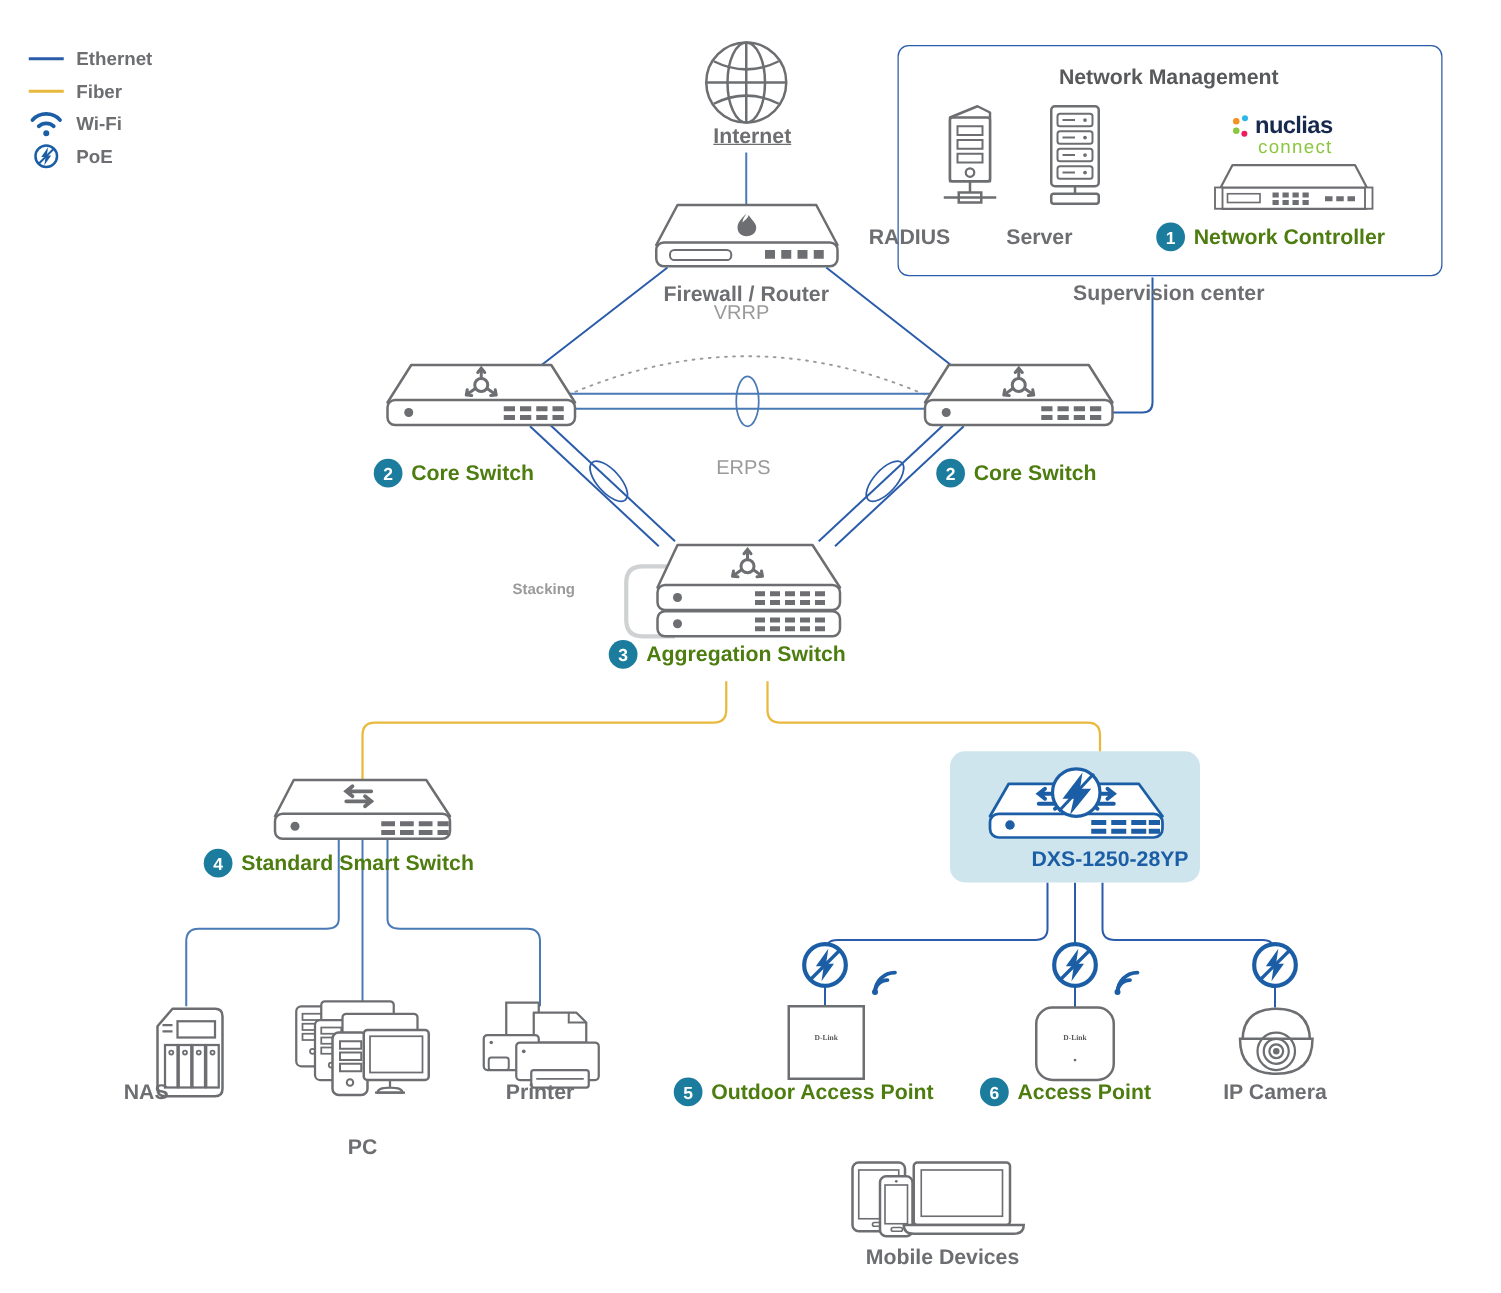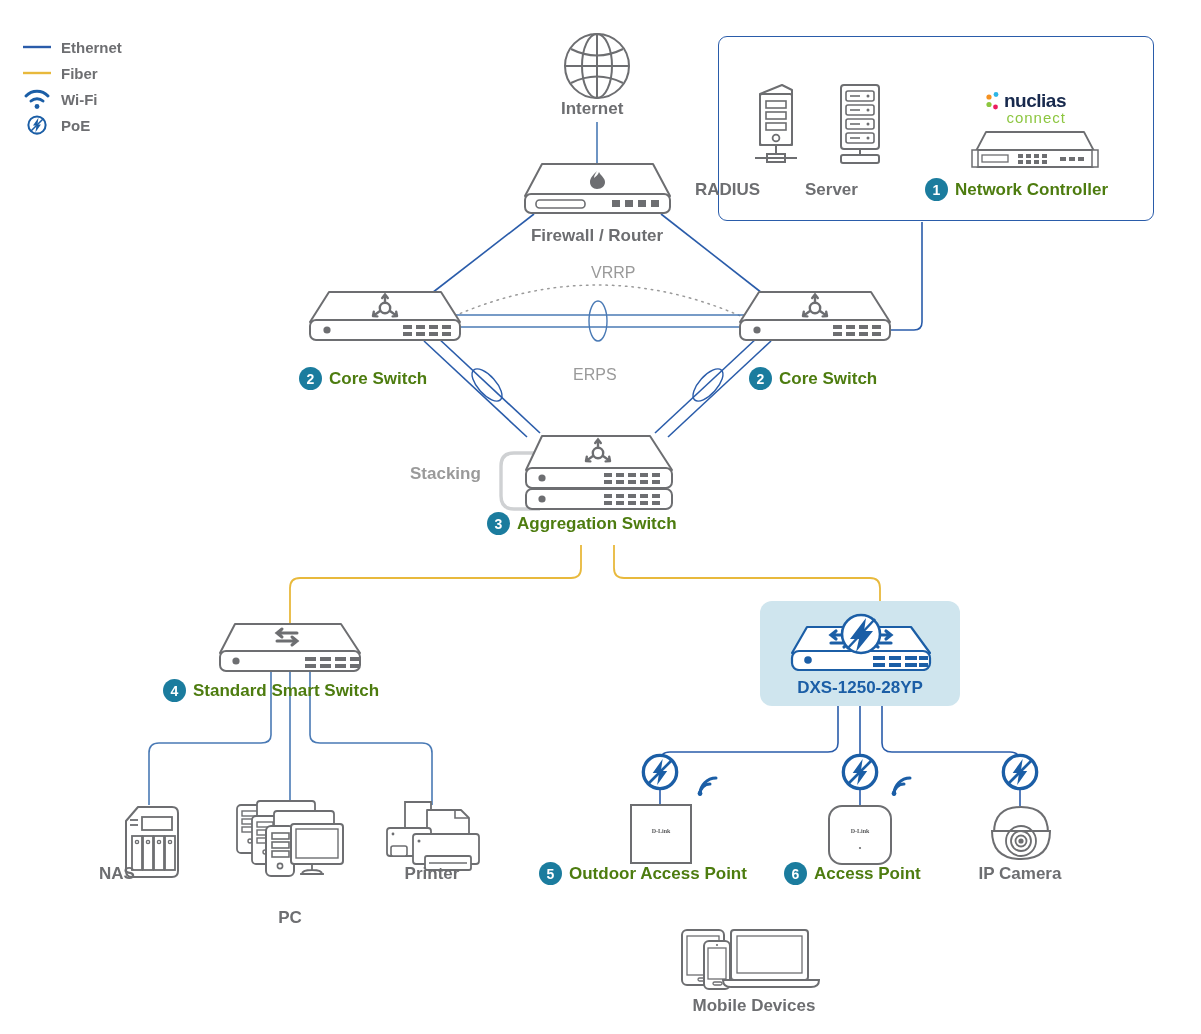--- a/index.html
+++ b/index.html
@@ -108,39 +108,40 @@
       <g fill="none" stroke="#6d6e71" stroke-width="2">
         <circle cx="36" cy="36" r="32"></circle>
         <ellipse cx="36" cy="36" rx="15" ry="32"></ellipse>
         <line x1="36" y1="4" x2="36" y2="68"></line>
         <line x1="4" y1="36" x2="68" y2="36"></line>
         <path d="M10,19 Q36,32 62,19"></path>
         <path d="M10,53 Q36,40 62,53"></path>
       </g>
     </svg>
   </div>
-  <div class="abs lbl" style="left:561px;top:99px;width:72px;text-align:left;">Internet</div>
+  <div class="abs lbl" style="left:561px;top:99px;width:72px;text-align:right;text-decoration:underline;">Internet</div>
 
   <div class="abs" style="left:520px;top:160px;">
     <svg width="155" height="58" viewBox="0 0 155 58">
       <path d="M22,4 L133,4 L150,36 L5,36 Z" fill="#fff" stroke="#6d6e71" stroke-width="2" stroke-linejoin="round"></path>
       <rect x="5" y="34" width="145" height="19" rx="6" fill="#fff" stroke="#6d6e71" stroke-width="2"></rect>
       <rect x="16" y="40" width="49" height="8" rx="3.5" fill="#fff" stroke="#6d6e71" stroke-width="1.6"></rect>
       <g fill="#6d6e71">
         <rect x="92" y="40" width="8" height="7"></rect>
           <rect x="105" y="40" width="8" height="7"></rect>
         <rect x="118" y="40" width="8" height="7"></rect>
           <rect x="131" y="40" width="8" height="7"></rect>
       </g>
       <path d="M77,11 C73,15 70,18 70,22 C70,26 73,29 77,29 C82,29 85,26 85,22 C85,18 81,16 79,12 C78,15 76,16 74,18 C74,15 76,13 77,11 Z" fill="#6d6e71"></path>
     </svg>
   </div>
   <div class="abs lbl" style="left:497px;top:226px;width:200px;text-align:center;">Firewall / Router</div>
 
   <div class="nm-box" style="left:718px;top:36px;width:434px;height:183px;"></div>
+  <div class="abs lbl-nm" style="left:718px;top:52px;width:434px;text-align:center;">Network Management</div>
 
   <div class="abs" style="left:750px;top:82px;">
     <svg width="48" height="84" viewBox="0 0 48 84">
       <path d="M10,12 L32,3 L42,8 L42,63 L10,63 Z" fill="#fff" stroke="#6d6e71" stroke-width="2" stroke-linejoin="round"></path>
       <rect x="10" y="12" width="32" height="51" rx="2" fill="#fff" stroke="#6d6e71" stroke-width="2"></rect>
       <rect x="16" y="19" width="20" height="7" fill="#fff" stroke="#6d6e71" stroke-width="1.6"></rect>
       <rect x="16" y="30" width="20" height="7" fill="#fff" stroke="#6d6e71" stroke-width="1.6"></rect>
       <rect x="16" y="41" width="20" height="7" fill="#fff" stroke="#6d6e71" stroke-width="1.6"></rect>
       <circle cx="26" cy="56" r="3.4" fill="none" stroke="#6d6e71" stroke-width="1.8"></circle>
       <line x1="26" y1="63" x2="26" y2="72" stroke="#6d6e71" stroke-width="2"></line>
@@ -210,20 +211,21 @@
           <rect x="99" y="29" width="6" height="4"></rect>
         <rect x="108" y="29" width="6" height="4"></rect>
       </g>
     </svg>
   </div>
   <div class="abs row" style="left:925px;top:178px;">
     <span class="badge">1</span>
     <span class="lbl-accent">Network Controller</span>
   </div>
 
+  <div class="abs lbl" style="left:718px;top:225px;width:434px;text-align:center;">Supervision center</div>
 
   <div class="abs" style="left:305px;top:288px;">
     <svg width="160" height="56" viewBox="0 0 160 56">
       <path d="M24,4 L136,4 L155,34 L5,34 Z" fill="#fff" stroke="#6d6e71" stroke-width="2" stroke-linejoin="round"></path>
       <rect x="5" y="32" width="150" height="20" rx="6" fill="#fff" stroke="#6d6e71" stroke-width="2"></rect>
       <circle cx="22" cy="42" r="3.6" fill="#6d6e71"></circle>
       <g fill="#6d6e71">
         <rect x="98" y="37" width="9" height="4"></rect>
           <rect x="111" y="37" width="9" height="4"></rect>
         <rect x="124" y="37" width="9" height="4"></rect>
@@ -267,29 +269,29 @@
         <path d="M5,3 L12,8 M12,8 L7.6,8.4 M12,8 L11.2,3.8" fill="none" stroke="#6d6e71" stroke-width="2.4" stroke-linecap="round"></path>
         <path d="M-5,3 L-12,8 M-12,8 L-7.6,8.4 M-12,8 L-11.2,3.8" fill="none" stroke="#6d6e71" stroke-width="2.4" stroke-linecap="round"></path>
       </g>
     </svg>
   </div>
   <div class="abs row" style="left:749px;top:367px;">
     <span class="badge">2</span>
     <span class="lbl-accent">Core Switch</span>
   </div>
 
-  <div class="abs lbl-gray-light" style="left:571px;top:264px;margin-left:20px;">VRRP</div>
+  <div class="abs lbl-gray-light" style="left:571px;top:242px;">VRRP</div>
   <div class="abs lbl-gray-light" style="left:573px;top:366px;">ERPS</div>
 
   <div class="abs" style="left:498px;top:450px;">
     <svg width="44" height="62" viewBox="0 0 44 62">
       <path d="M42,3 L16,3 Q3,3 3,16 L3,46 Q3,59 16,59 L42,59" fill="none" stroke="#cfd1d3" stroke-width="3.4" stroke-linejoin="round"></path>
     </svg>
   </div>
-  <div class="abs lbl-gray-light" style="left:410px;top:464px;color:#9a9a9a;font-weight:700;font-size:17px;">Stacking</div>
+  <div class="abs lbl-gray-light" style="left:410px;top:464px;color:#9a9a9a;font-weight:700;font-size:12px;">Stacking</div>
 
   <div class="abs" style="left:520px;top:428px;">
     <svg width="160" height="86" viewBox="0 0 160 86">
       <path d="M22,8 L130,8 L152,42 L6,42 Z" fill="#fff" stroke="#6d6e71" stroke-width="2" stroke-linejoin="round"></path>
       <rect x="6" y="40" width="146" height="20" rx="6" fill="#fff" stroke="#6d6e71" stroke-width="2"></rect>
       <rect x="6" y="61" width="146" height="20" rx="6" fill="#fff" stroke="#6d6e71" stroke-width="2"></rect>
       <circle cx="22" cy="50" r="3.6" fill="#6d6e71"></circle>
       <circle cx="22" cy="71" r="3.6" fill="#6d6e71"></circle>
       <g fill="#6d6e71">
         <rect x="84" y="45" width="8" height="4"></rect>
@@ -372,21 +374,21 @@
         <path d="M62,22 L44,22 M49,18 L44,22 L49,26"></path>
         <path d="M44,30 L62,30 M57,26 L62,30 L57,34"></path>
         <path d="M86,22 L104,22 M99,18 L104,22 L99,26"></path>
         <path d="M104,30 L86,30 M91,26 L86,30 L91,34"></path>
       </g>
       <circle cx="74" cy="21" r="19" fill="#fff" stroke="#1b5ea6" stroke-width="2.6"></circle>
       <path d="M79,5 L63,26 L72,26 L69,39 L86,18 L77,18 Z" fill="#1b5ea6"></path>
       <line x1="60" y1="36" x2="88" y2="6" stroke="#1b5ea6" stroke-width="2.4"></line>
     </svg>
   </div>
-  <div class="abs lbl-dxs" style="left:760px;top:678px;width:200px;text-align:center;">DXS-1250-28YP</div>
+  <div class="abs lbl-dxs" style="left:760px;top:678px;width:200px;text-align:center;padding-left:28px;">DXS-1250-28YP</div>
 
   <div class="abs" style="left:116px;top:803px;">
     <svg width="66" height="80" viewBox="0 0 66 80">
       <path d="M10,18 L22,4 L56,4 Q62,4 62,10 L62,68 Q62,74 56,74 L16,74 Q10,74 10,68 Z" fill="#fff" stroke="#6d6e71" stroke-width="2" stroke-linejoin="round"></path>
       <rect x="26" y="14" width="30" height="13" fill="#fff" stroke="#6d6e71" stroke-width="1.8"></rect>
       <g stroke="#6d6e71" stroke-width="1.8">
         <line x1="14" y1="17" x2="22" y2="17"></line>
           <line x1="14" y1="22" x2="22" y2="22"></line>
       </g>
       <g fill="#fff" stroke="#6d6e71" stroke-width="1.8">

